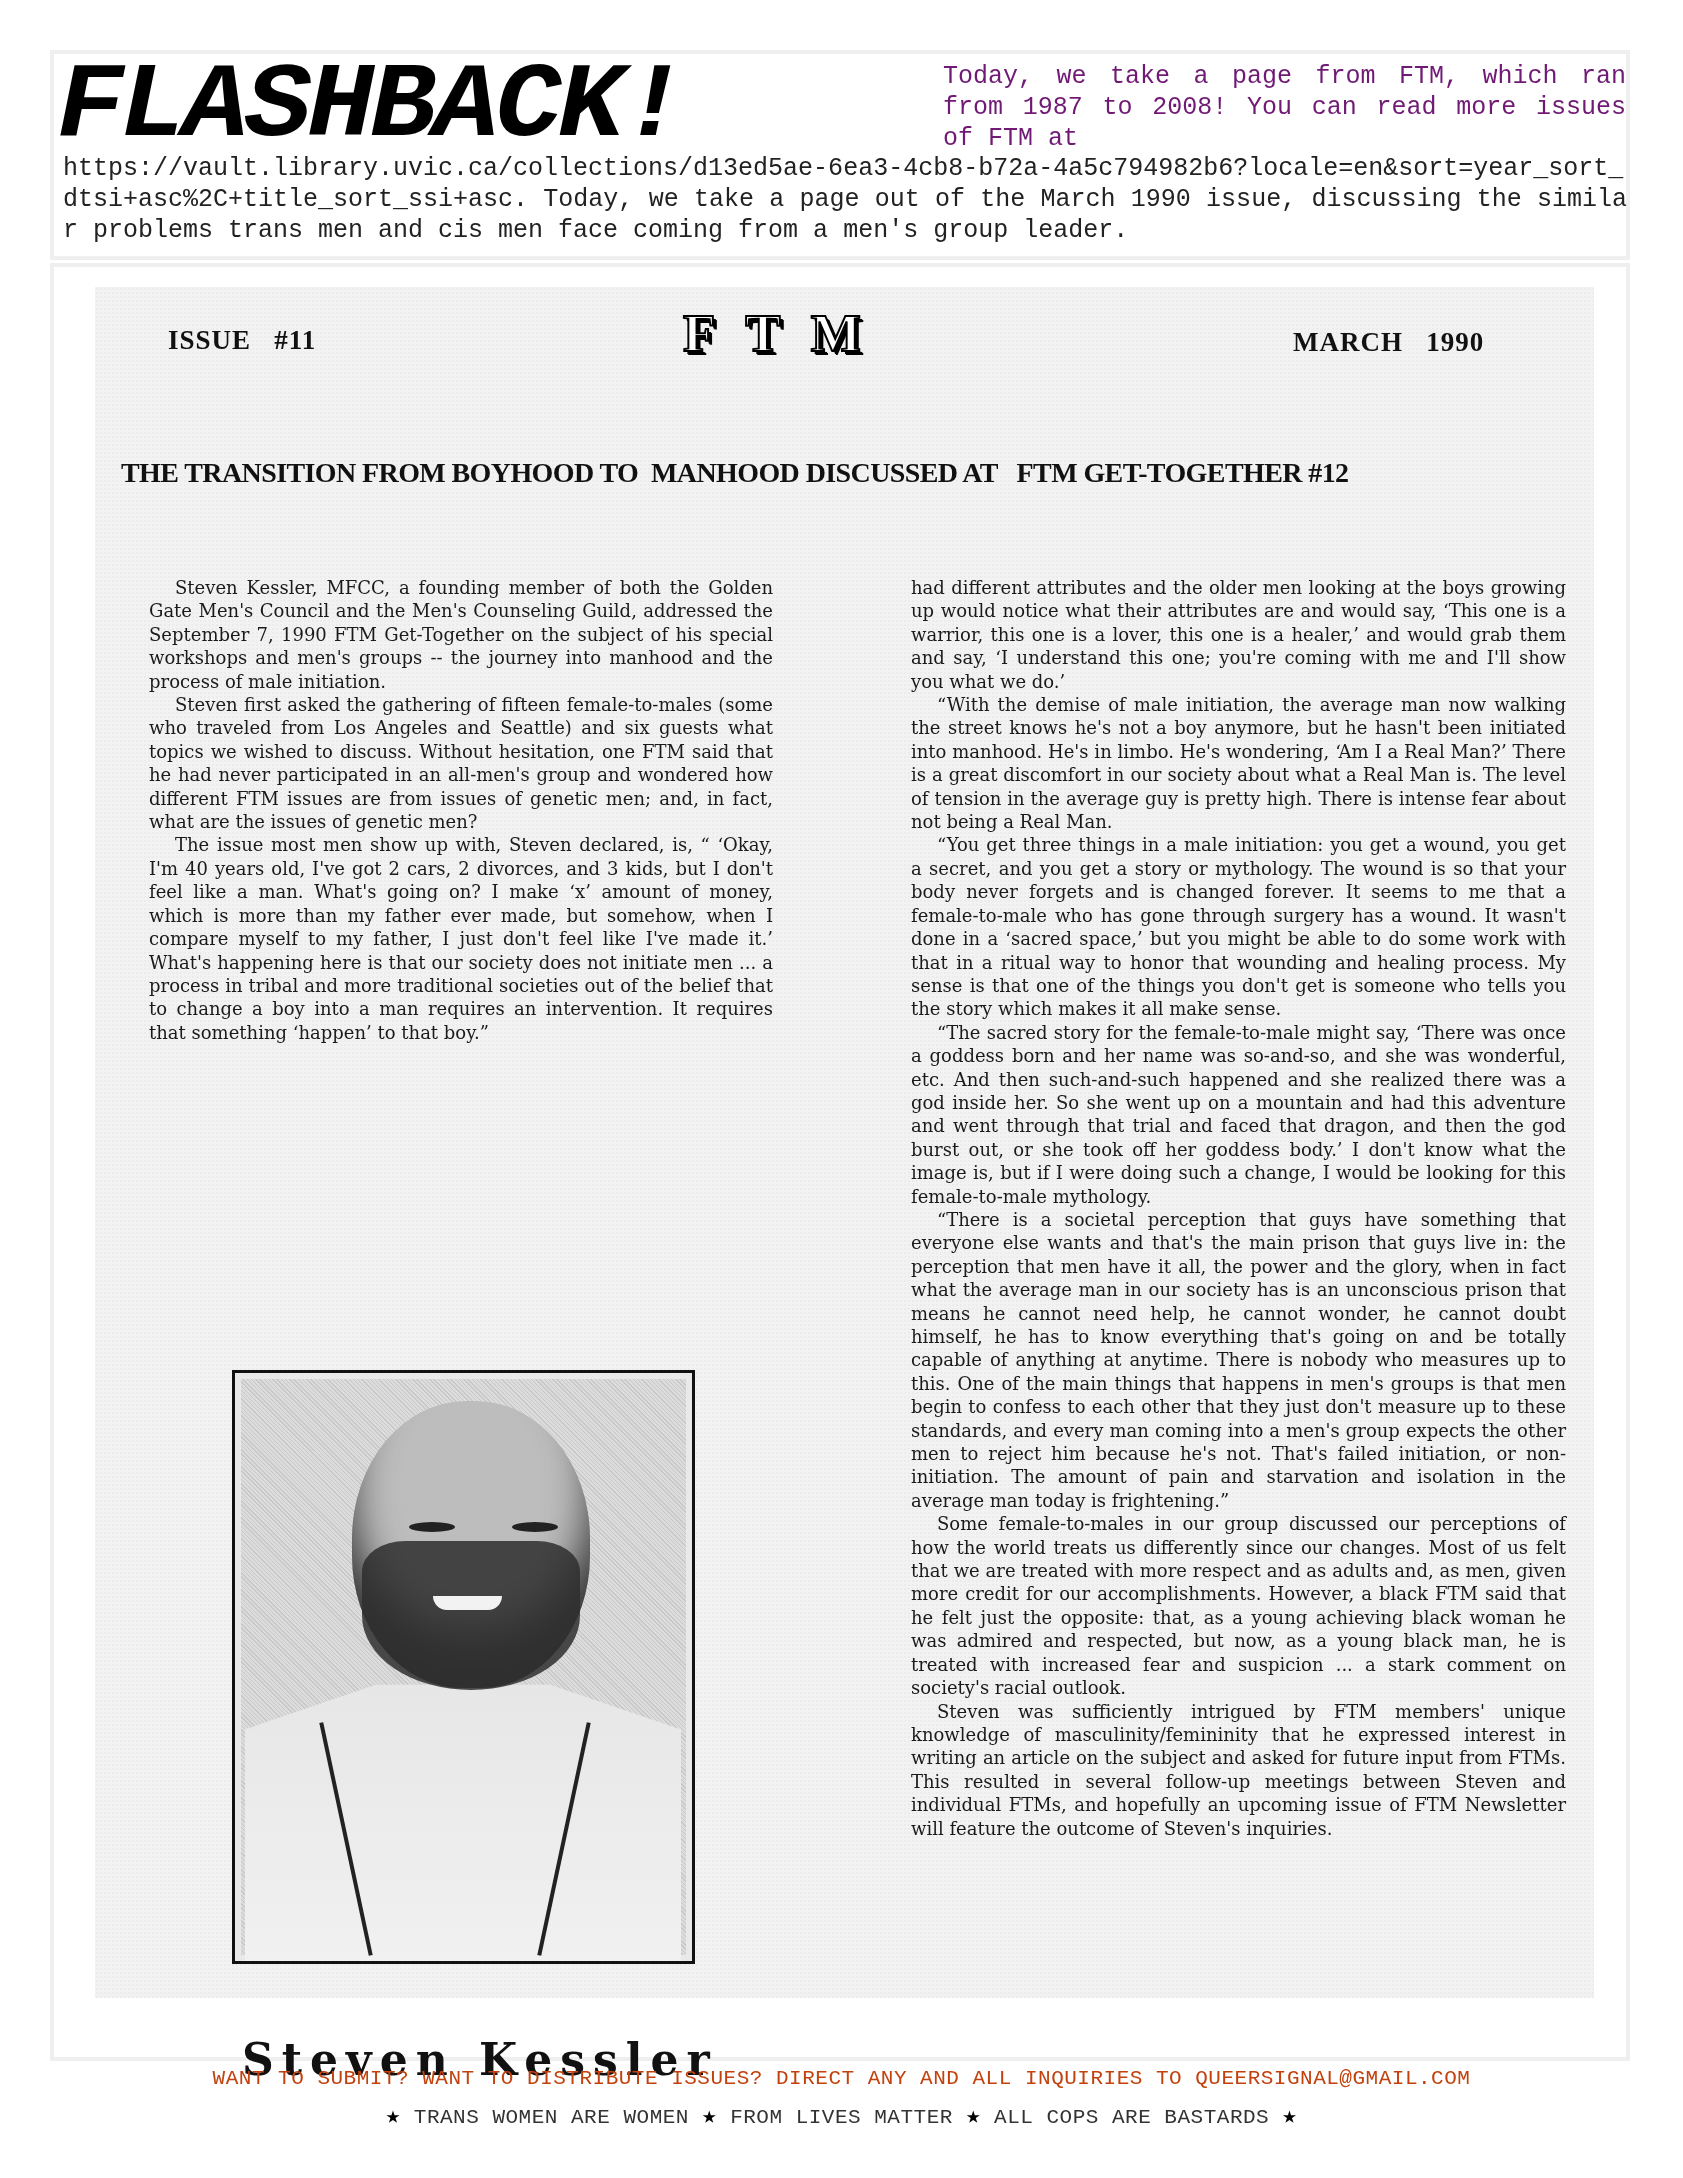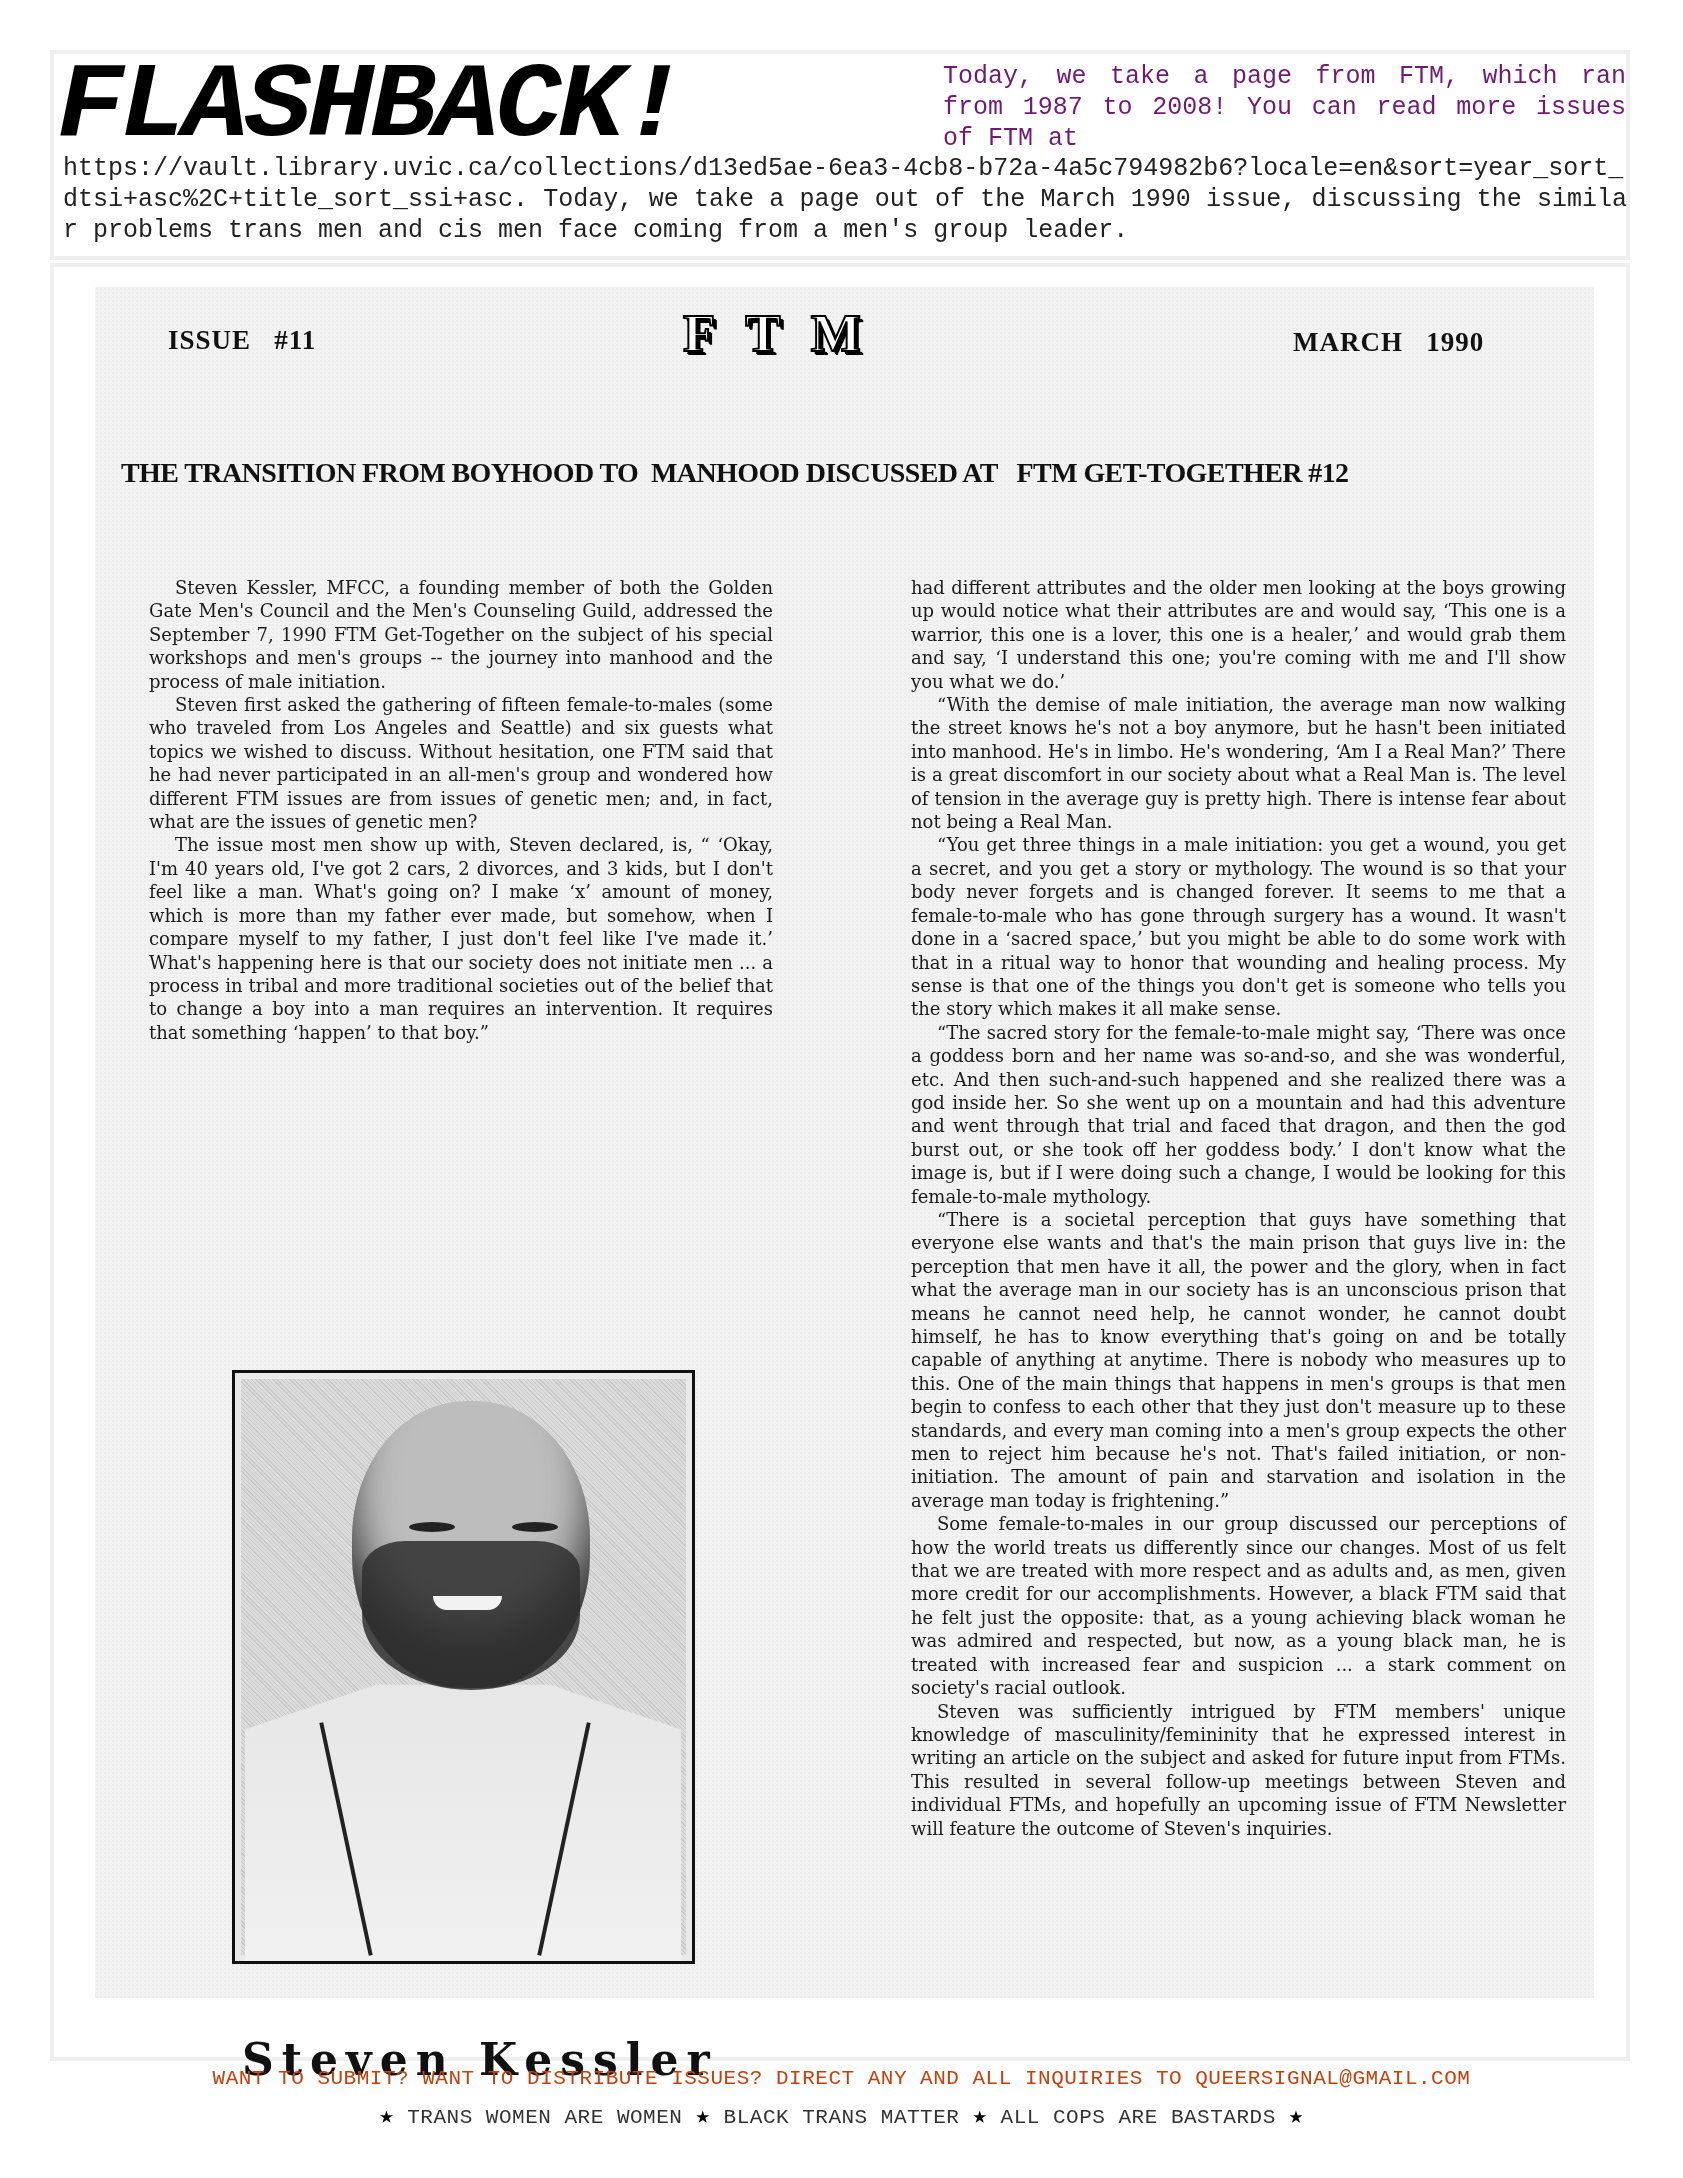--- a/index.html
+++ b/index.html
@@ -89,18 +89,18 @@
   <div class="eye r"></div>
   <div class="smile"></div>
 </div>
 <div class="caption">Steven Kessler</div>
 
 <div class="footer-contact">WANT TO SUBMIT? WANT TO DISTRIBUTE ISSUES? DIRECT ANY AND ALL INQUIRIES TO QUEERSIGNAL@GMAIL.COM</div>
 <div class="footer-slogans">
   <span class="star">★</span>
   <span>TRANS WOMEN ARE WOMEN</span>
   <span class="star">★</span>
-  <span>BLACK TRANS MATTER</span>
+  <span>FROM LIVES MATTER</span>
   <span class="star">★</span>
   <span>ALL COPS ARE BASTARDS</span>
   <span class="star">★</span>
 </div>
 
 
 </body></html>

